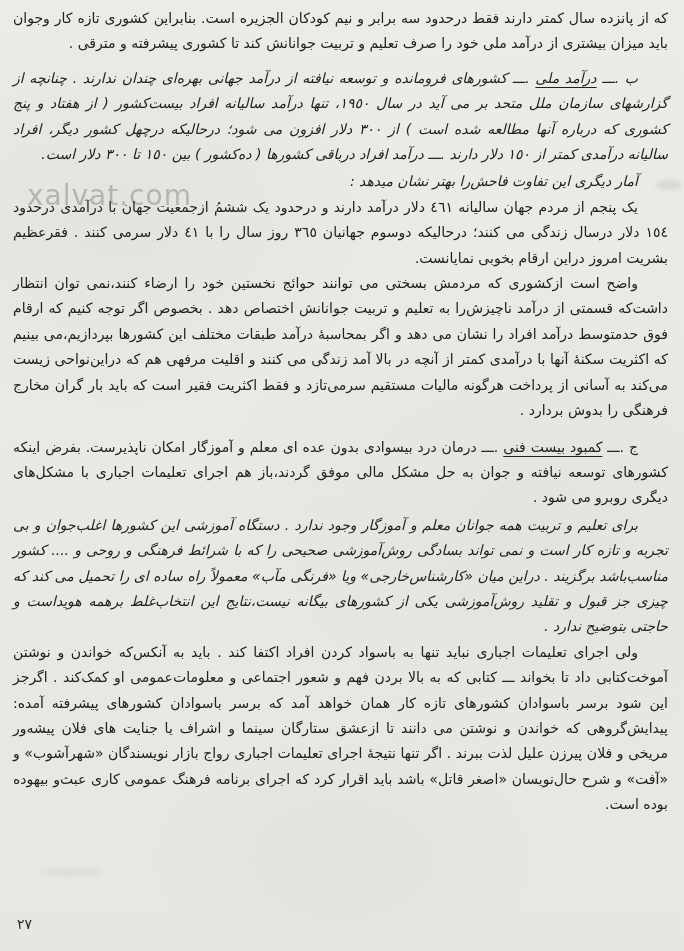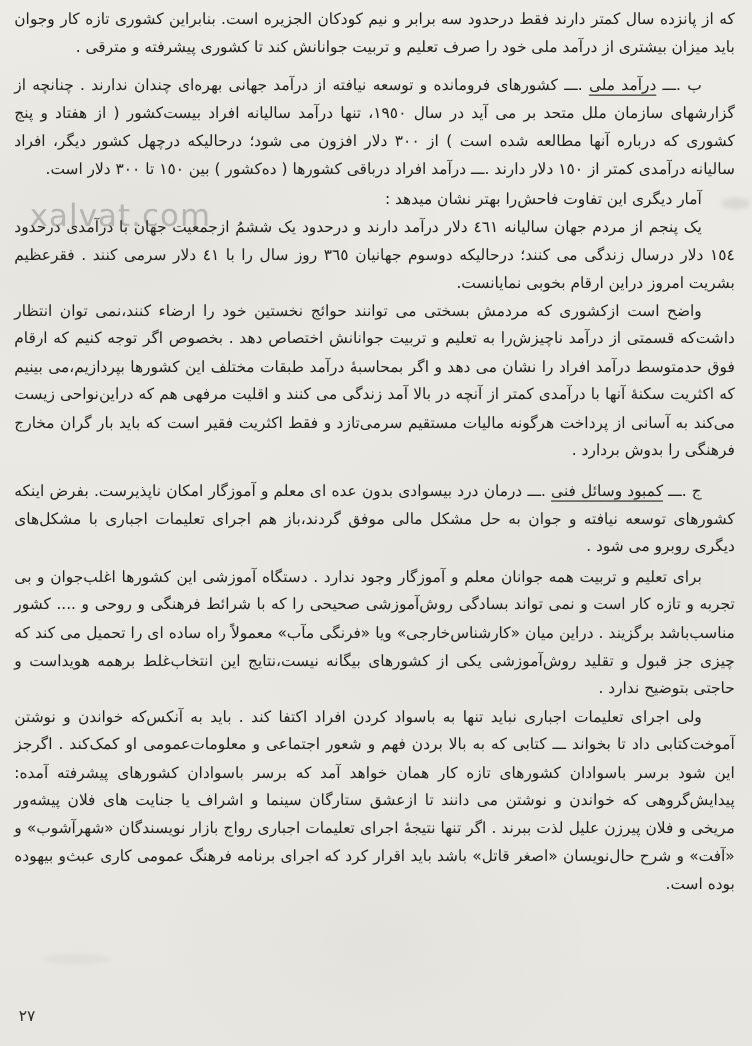--- a/index.html
+++ b/index.html
@@ -20,23 +20,23 @@
     top:6px;right:16px;left:13px;
     direction:rtl;
     text-align:justify;
     color:#23211c;
     font-size:14px;
     line-height:25.4px;
     letter-spacing:0;
   }
   .text-block p{margin:0;padding:0;}
   p.indent{text-indent:30px;}
-  p.gap-b{margin-top:9px;}
+  p.gap-b{margin-top:9px;font-style:italic;}
   p.gap-j{margin-top:11px;}
-  p.gap-s{margin-top:2px;}
+  p.gap-s{margin-top:2px;font-style:italic;}
   .ul{
     text-decoration:underline;
     text-decoration-thickness:1px;
     text-underline-offset:4px;
   }
   .watermark{
     position:absolute;
     top:179px;left:27px;
     font-family:"DejaVu Sans",sans-serif;
     font-weight:normal;
@@ -76,21 +76,21 @@
     <p>که از پانزده سال کمتر دارند فقط درحدود سه برابر و نیم کودکان الجزیره است. بنابراین کشوری تازه کار وجوان باید میزان بیشتری از درآمد ملی خود را صرف تعلیم و تربیت جوانانش کند تا کشوری پیشرفته و مترقی .</p>
 
     <p class="indent gap-b"><span>ب .ـــ </span><span class="ul">درآمد ملی</span><span> .ـــ کشورهای فرومانده و توسعه نیافته از درآمد جهانی بهره‌ای چندان ندارند . چنانچه از گزارشهای سازمان ملل متحد بر می آید در سال ١٩٥٠، تنها درآمد سالیانه افراد بیست‌کشور ( از هفتاد و پنج کشوری که درباره آنها مطالعه شده است ) از ٣٠٠ دلار افزون می شود؛ درحالیکه درچهل کشور دیگر، افراد سالیانه درآمدی کمتر از ١٥٠ دلار دارند .ـــ درآمد افراد درباقی کشورها ( ده‌کشور ) بین ١٥٠ تا ٣٠٠ دلار است.</span></p>
 
     <p class="indent gap-s">آمار دیگری این تفاوت فاحش‌را بهتر نشان میدهد :</p>
 
     <p class="indent">یک پنجم از مردم جهان سالیانه ٤٦١ دلار درآمد دارند و درحدود یک ششمُ ازجمعیت جهان با درآمدی درحدود ١٥٤ دلار درسال زندگی می کنند؛ درحالیکه دوسوم جهانیان ٣٦٥ روز سال را با ٤١ دلار سرمی کنند . فقرعظیم بشریت امروز دراین ارقام بخوبی نمایانست.</p>
 
     <p class="indent">واضح است ازکشوری که مردمش بسختی می توانند حوائج نخستین خود را ارضاء کنند،نمی توان انتظار داشت‌که قسمتی از درآمد ناچیزش‌را به تعلیم و تربیت جوانانش اختصاص دهد . بخصوص اگر توجه کنیم که ارقام فوق حدمتوسط درآمد افراد را نشان می دهد و اگر بمحاسبهٔ درآمد طبقات مختلف این کشورها بپردازیم،می بینیم که اکثریت سکنهٔ آنها با درآمدی کمتر از آنچه در بالا آمد زندگی می کنند و اقلیت مرفهی هم که دراین‌نواحی زیست می‌کند به آسانی از پرداخت هرگونه مالیات مستقیم سرمی‌تازد و فقط اکثریت فقیر است که باید بار گران مخارج فرهنگی را بدوش بردارد .</p>
 
-    <p class="indent gap-j"><span>ج .ـــ </span><span class="ul">کمبود وسائل فنی</span><span> .ـــ درمان درد بیسوادی بدون عده ای معلم و آموزگار امکان ناپذیرست. بفرض اینکه کشورهای توسعه نیافته و جوان به حل مشکل مالی موفق گردند،باز هم اجرای تعلیمات اجباری با مشکل‌های دیگری روبرو می شود .</span></p>
+    <p class="indent gap-j"><span>ج .ـــ </span><span class="ul">کمبود بیست فنی</span><span> .ـــ درمان درد بیسوادی بدون عده ای معلم و آموزگار امکان ناپذیرست. بفرض اینکه کشورهای توسعه نیافته و جوان به حل مشکل مالی موفق گردند،باز هم اجرای تعلیمات اجباری با مشکل‌های دیگری روبرو می شود .</span></p>
 
     <p class="indent gap-s">برای تعلیم و تربیت همه جوانان معلم و آموزگار وجود ندارد . دستگاه آموزشی این کشورها اغلب‌جوان و بی تجربه و تازه کار است و نمی تواند بسادگی روش‌آموزشی صحیحی را که با شرائط فرهنگی و روحی و .... کشور مناسب‌باشد برگزیند . دراین میان «کارشناس‌خارجی» ویا «فرنگی مآب» معمولاً راه ساده ای را تحمیل می کند که چیزی جز قبول و تقلید روش‌آموزشی یکی از کشورهای بیگانه نیست،نتایج این انتخاب‌غلط برهمه هویداست و حاجتی بتوضیح ندارد .</p>
 
 
     <p class="indent">ولی اجرای تعلیمات اجباری نباید تنها به باسواد کردن افراد اکتفا کند . باید به آنکس‌که خواندن و نوشتن آموخت‌کتابی داد تا بخواند ـــ کتابی که به بالا بردن فهم و شعور اجتماعی و معلومات‌عمومی او کمک‌کند . اگرجز این شود برسر باسوادان کشورهای تازه کار همان خواهد آمد که برسر باسوادان کشورهای پیشرفته آمده: پیدایش‌گروهی که خواندن و نوشتن می دانند تا ازعشق ستارگان سینما و اشراف یا جنایت های فلان پیشه‌ور مریخی و فلان پیرزن علیل لذت ببرند . اگر تنها نتیجهٔ اجرای تعلیمات اجباری رواج بازار نویسندگان «شهرآشوب» و «آفت» و شرح حال‌نویسان «اصغر قاتل» باشد باید اقرار کرد که اجرای برنامه فرهنگ عمومی کاری عبث‌و بیهوده بوده است.</p>
 
   </div>
 
   <div class="pagenum">٢٧</div>
 

